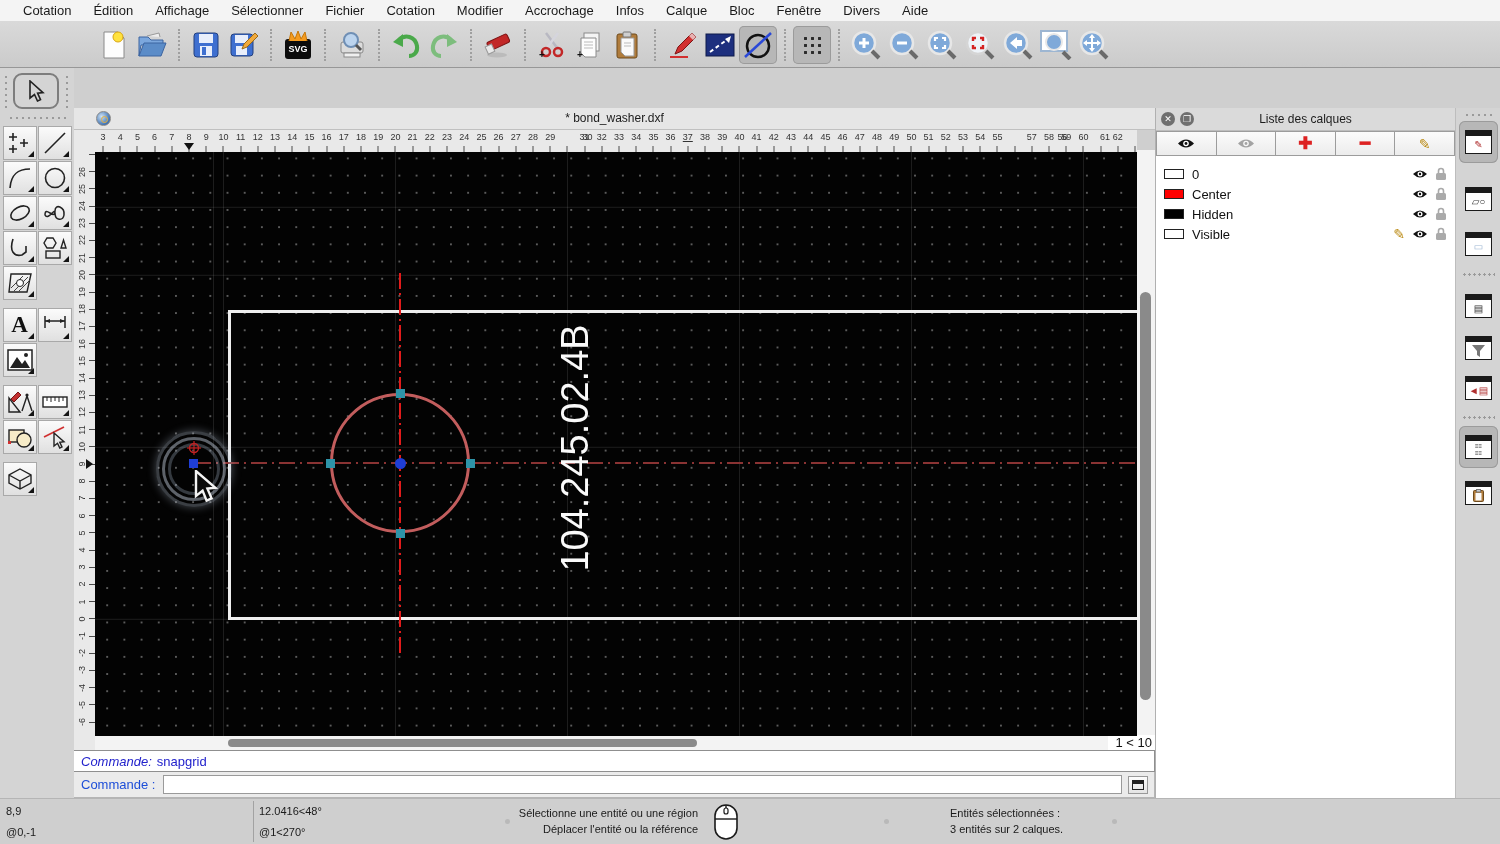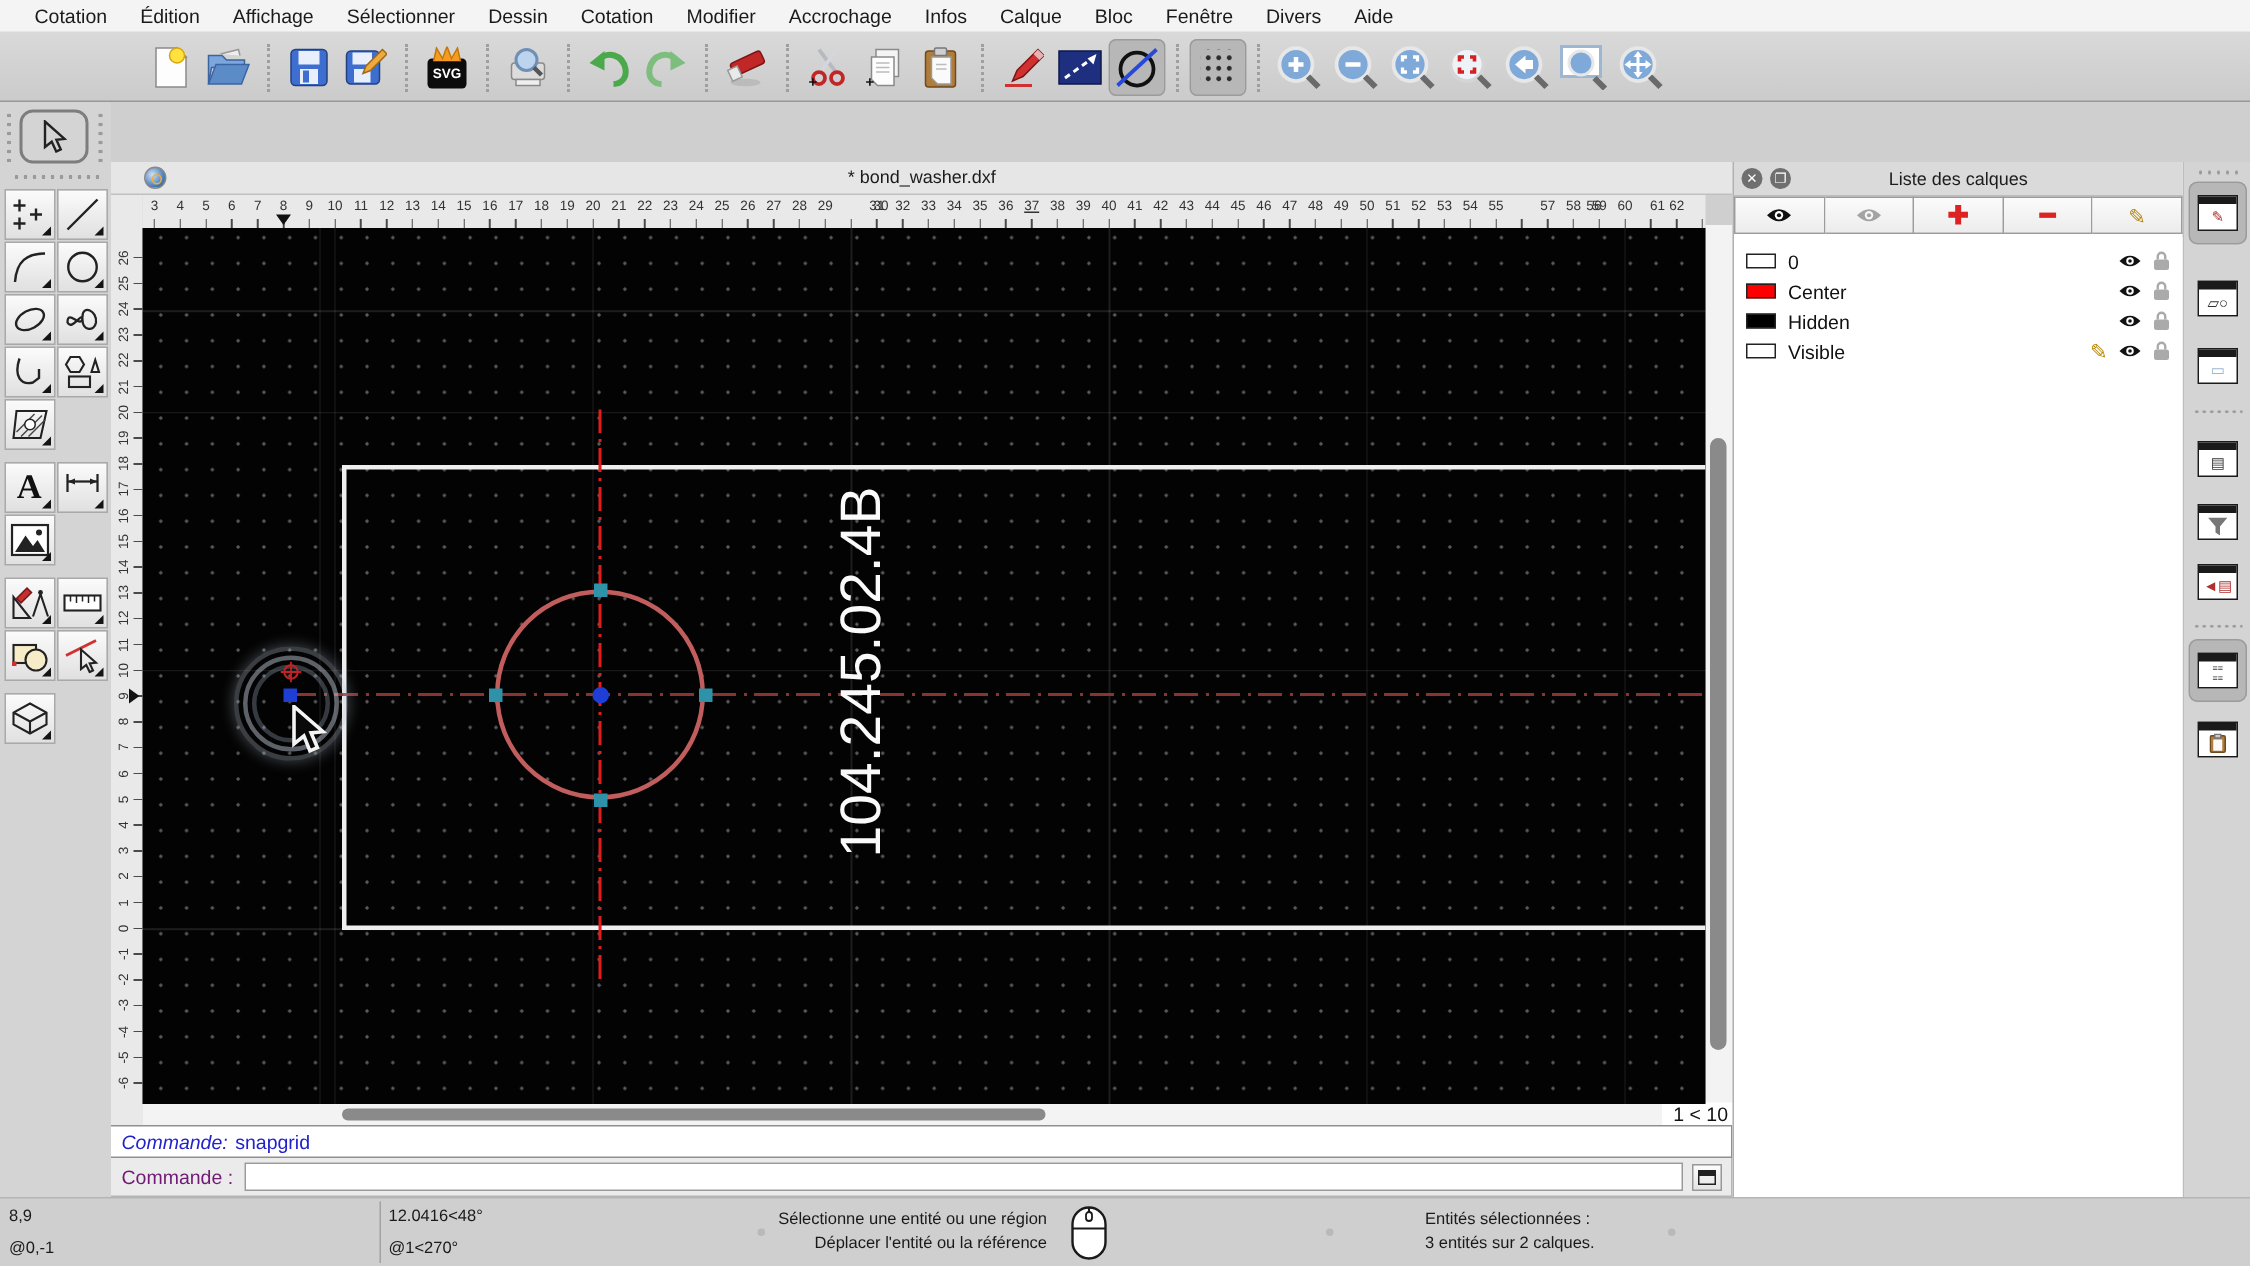--- a/index.html
+++ b/index.html
@@ -116,21 +116,21 @@
     background:#ffffff; font-size:13px; color:#111; text-align:right; padding-right:3px; }
 
   
   #cmd-history { position:absolute; left:70px; top:750px; width:1085px; height:22px;
     background:#ffffff; border:1px solid #8f8f8f; font-size:13px; color:#2222cc;
     display:flex; align-items:center; padding-left:10px; }
   #cmd-history .lbl { font-style:italic; margin-right:5px; }
   #cmd-row { position:absolute; left:70px; top:772px; width:1085px; height:26px;
     background:#ebebeb; border:1px solid #b5b5b5; border-top:none;
     display:flex; align-items:center; padding:0 6px 0 10px; }
-  #cmd-label { font-size:13px; color:#701a75; margin-right:8px; white-space:nowrap; }
+  #cmd-label { font-size:13px; color:#1d4ed8; margin-right:8px; white-space:nowrap; }
   #cmd-input { flex:1; height:19px; border:1px solid #9a9a9a; background:#fff; font-size:12px;
     font-family:"Liberation Sans",sans-serif; padding:0 4px; outline:none; }
   #cmd-detach { width:20px; height:18px; margin-left:6px; background:linear-gradient(#fdfdfd,#e4e4e4);
     border:1px solid #999; display:flex; align-items:center; justify-content:center; }
   #cmd-detach .win { width:12px; height:10px; border:1px solid #222; border-top:4px solid #222; }
 
   
   #statusbar { position:absolute; left:0; top:798px; width:1500px; height:46px;
     background:#cfcfcf; border-top:1px solid #b5b5b5; font-size:11px; color:#1a1a1a; z-index:60;}
   .sb { position:absolute; }
@@ -173,21 +173,21 @@
   svg { display:block; }
 </style>
 </head>
 <body>
 
 <div id="menubar">
     <span class="menu-item">Cotation</span>
     <span class="menu-item">Édition</span>
     <span class="menu-item">Affichage</span>
     <span class="menu-item">Sélectionner</span>
-    <span class="menu-item">Dessin</span>
+    <span class="menu-item">Fichier</span>
     <span class="menu-item">Cotation</span>
     <span class="menu-item">Modifier</span>
     <span class="menu-item">Accrochage</span>
     <span class="menu-item">Infos</span>
     <span class="menu-item">Calque</span>
     <span class="menu-item">Bloc</span>
     <span class="menu-item">Fenêtre</span>
     <span class="menu-item">Divers</span>
     <span class="menu-item">Aide</span>
   </div>

